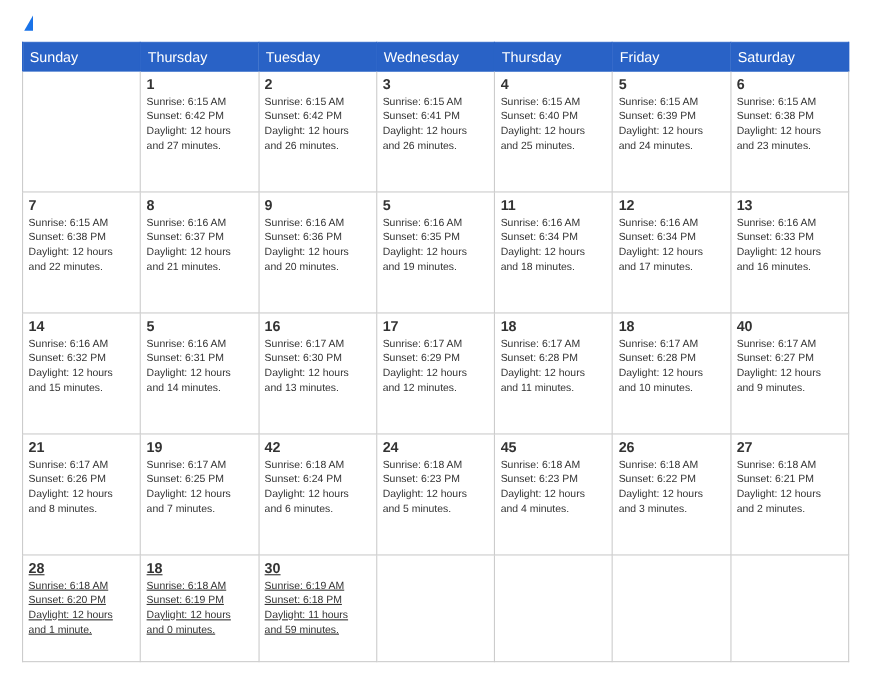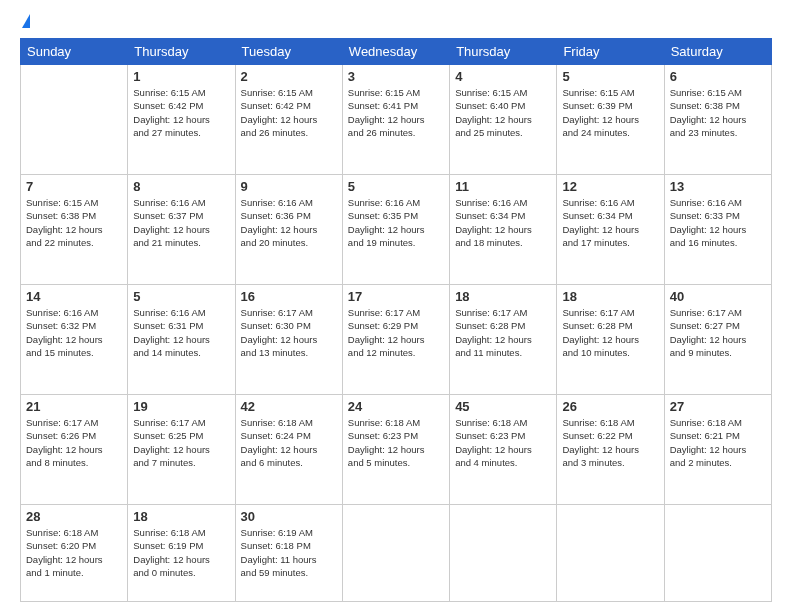--- a/index.html
+++ b/index.html
@@ -103,20 +103,21 @@
       color: #333;
     }
     .empty-cell {
       background: #fff;
     }
     .week-row td {
       height: 90px;
     }
     .last-row td {
       height: 70px;
+      text-decoration: underline;
     }
   </style>
 </head>
 <body>
 
 <div class="page">
   <div class="header">
     <div class="logo">
       <div class="logo-text">
         <span class="logo-general"></span>

